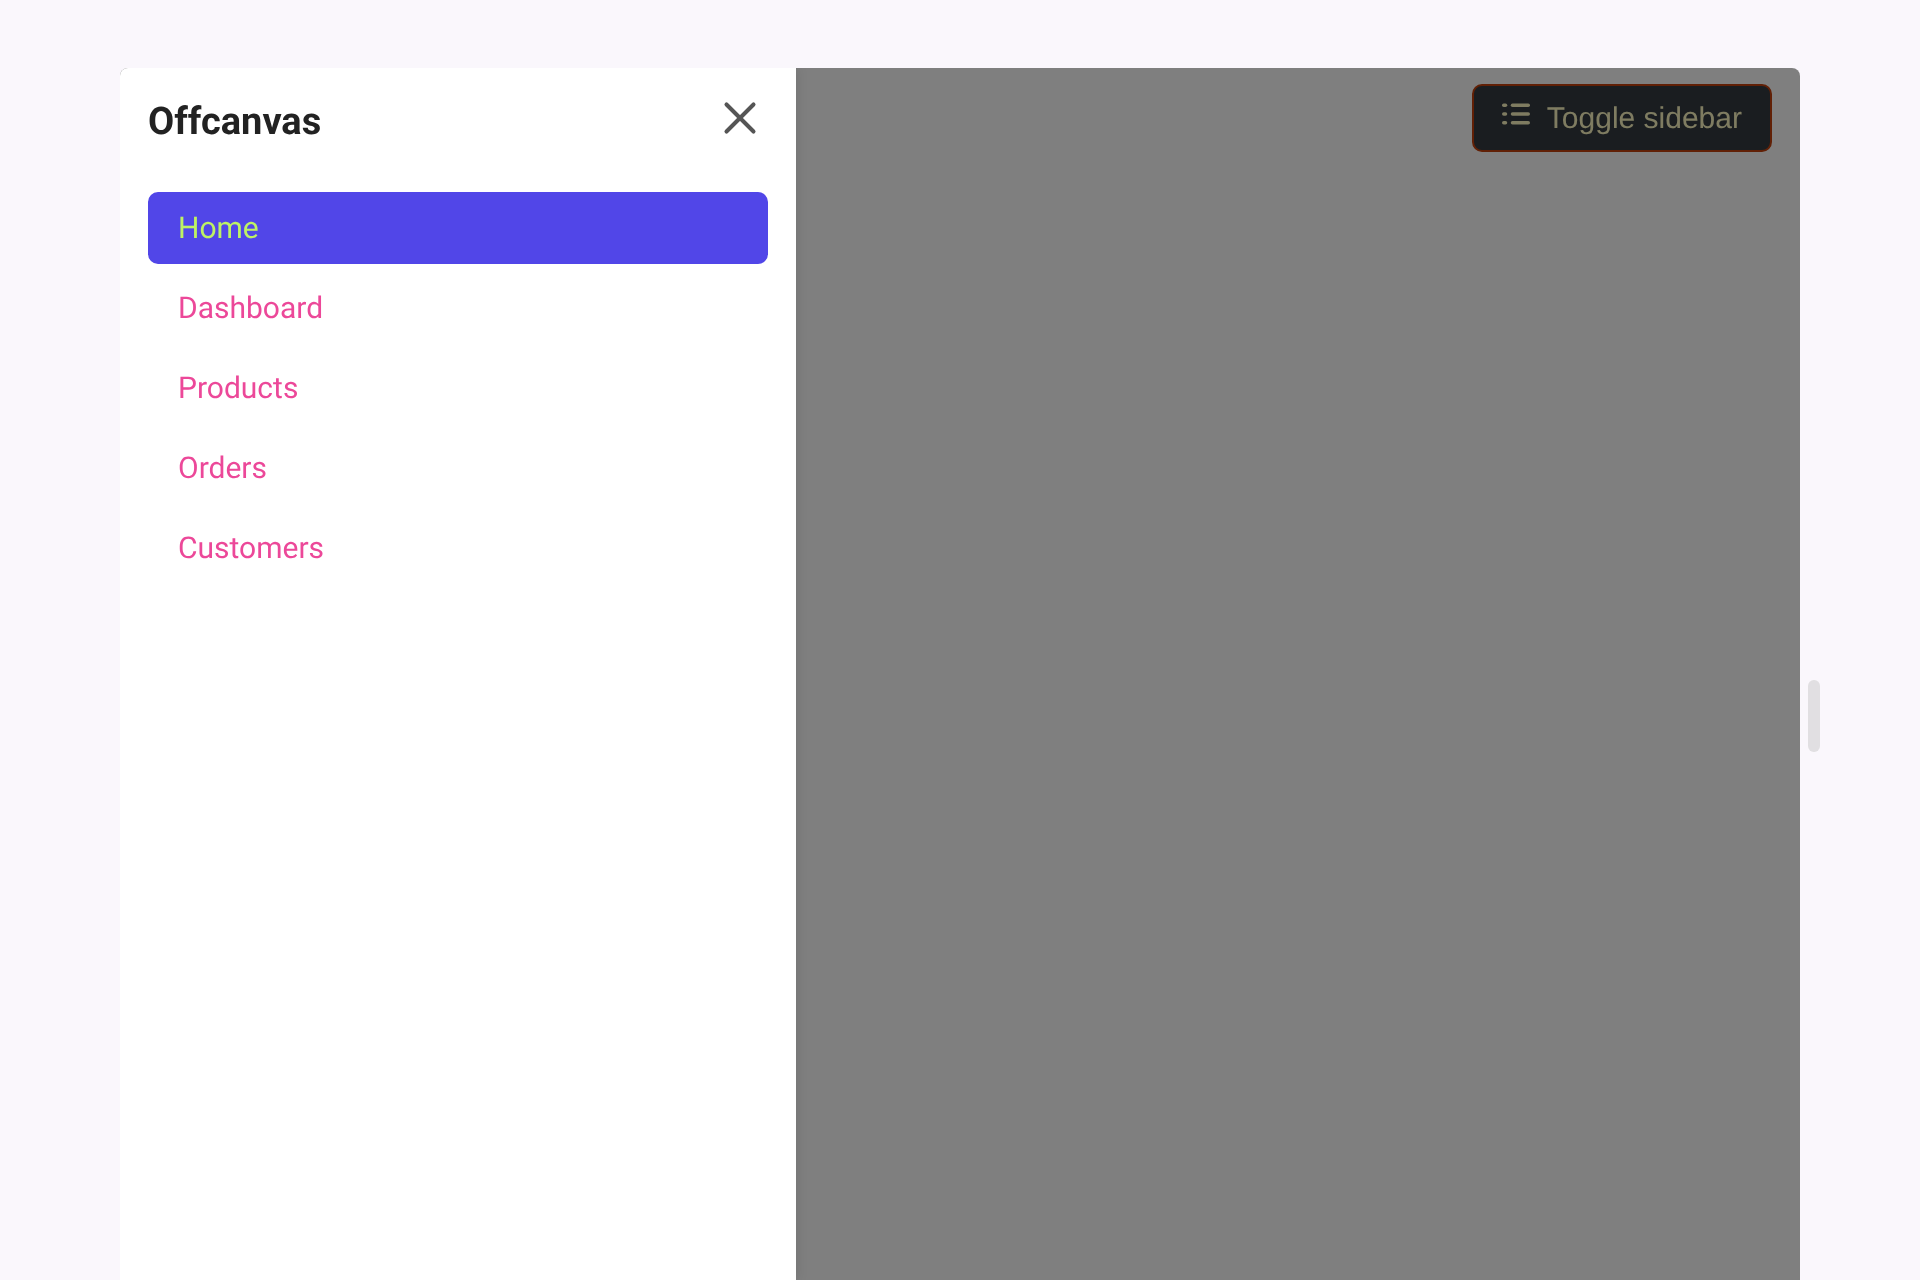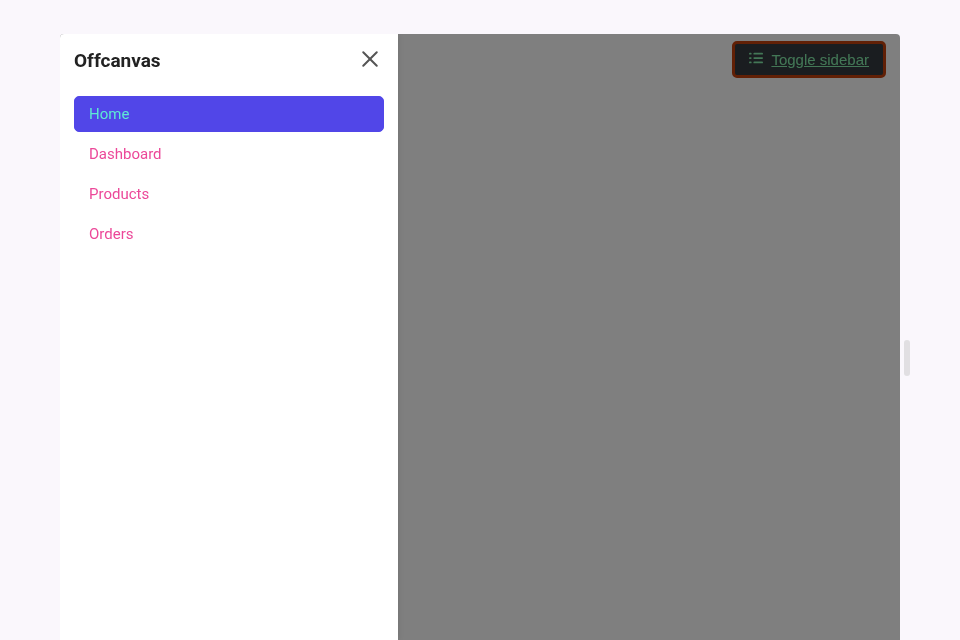--- a/index.html
+++ b/index.html
@@ -42,27 +42,26 @@
     .topbar-left {
       font-size: 15px;
       color: #333;
       white-space: nowrap;
     }
     .toggle-btn {
       display: inline-flex;
       align-items: center;
       gap: 8px;
       background: #343a40;
-      color: #86efac;
-      border: 3px solid #c2410c;
+      color: #fef9c3;
+      border: 1px solid #c2410c;
       border-radius: 5px;
       padding: 7px 14px;
       font-size: 15px;
       cursor: pointer;
-      text-decoration: underline;
     }
     .toggle-btn svg { flex-shrink: 0; }
     .backdrop {
       position: absolute;
       inset: 0;
       background: rgba(0,0,0,0.5);
       z-index: 2;
     }
     .offcanvas {
       position: absolute;
@@ -121,21 +120,21 @@
       background: transparent;
       border-radius: 5px;
       cursor: pointer;
       margin-bottom: 4px;
     }
     .nav-item.active {
       background: #4f46e5;
       background: #4c3ff0;
       background: #5146e8;
       border-color: #5146e8;
-      color: #5eead4;
+      color: #bef264;
     }
     
     .scroll-hint {
       position: absolute;
       right: 50px;
       top: 340px;
       width: 6px;
       height: 36px;
       background: #c8c8c8;
       border-radius: 3px;
@@ -187,19 +186,22 @@
             </li>
           <li>
               <a class="nav-item">Dashboard</a>
             </li>
           <li>
               <a class="nav-item">Products</a>
             </li>
           <li>
               <a class="nav-item">Orders</a>
             </li>
+          <li>
+              <a class="nav-item">Customers</a>
+            </li>
         </ul>
       </div>
     </div>
 
   </div>
   <div class="scroll-hint"></div>
 </div>
 
 </body></html>

